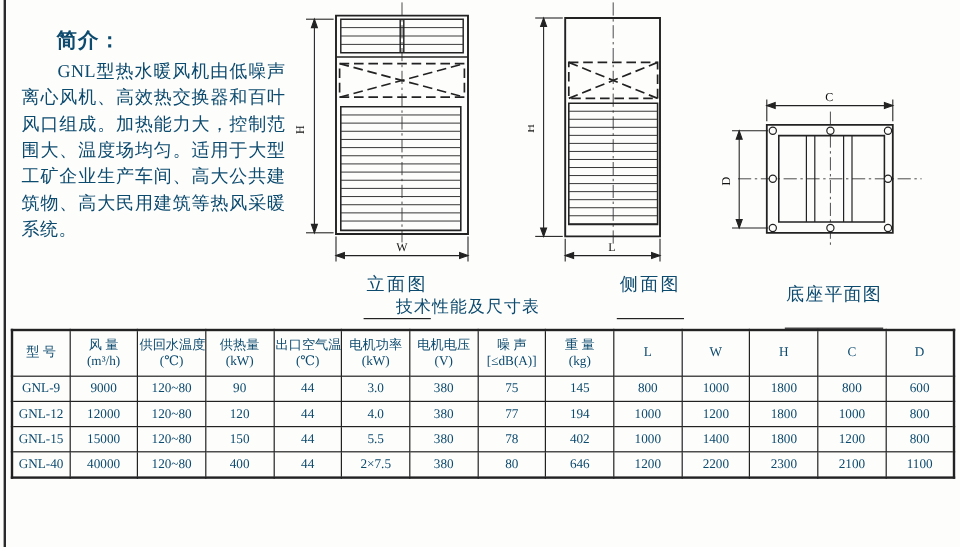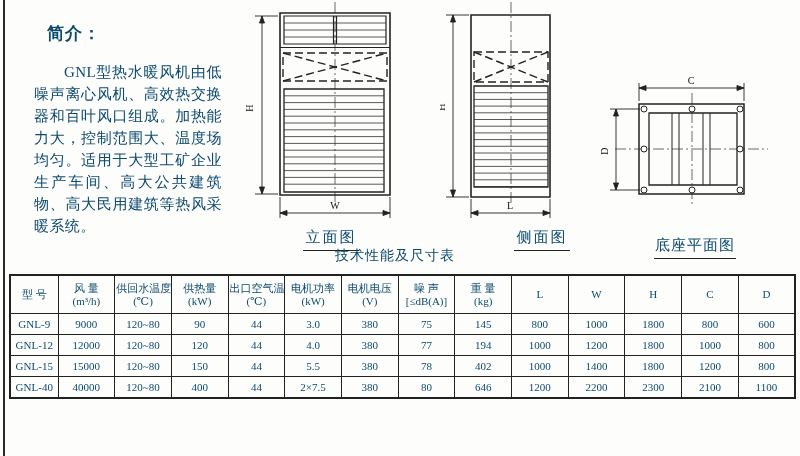--- a/index.html
+++ b/index.html
@@ -5,29 +5,29 @@
   html,body{margin:0;padding:0;background:#e8e8e8;}
   .page{
     position:relative; width:800px; height:456px; background:#fdfdfc;
     font-family:"Liberation Serif","DejaVu Serif",serif; color:#0c4a6e;
     overflow:hidden; margin:0 auto;
   }
   .page-border-left{position:absolute;left:3px;top:0;width:2px;height:456px;background:#2a2a2a;}
   
   .intro{position:absolute;left:18px;top:22px;width:220px;}
   .intro-heading{margin:0 0 4px 29px;font-size:17px;font-weight:bold;letter-spacing:1px;}
-  .intro-body{margin:16px;font-size:15px;line-height:22px;text-align:justify;text-indent:2em;letter-spacing:0.4px;}
+  .intro-body{margin:0;font-size:15px;line-height:22px;text-align:justify;text-indent:2em;letter-spacing:0.4px;}
   
   .drawing{position:absolute;}
   svg line,svg rect,svg path,svg circle{vector-effect:non-scaling-stroke;}
   .draw-label{
     position:absolute;font-size:15px;letter-spacing:2px;text-align:center;
-    border-bottom:1.5px solid #222;padding-bottom:3px;white-space:nowrap;
+    border-bottom:1.5px solid #222;padding-bottom:18px;white-space:nowrap;
   }
-  .table-title{position:absolute;left:330px;top:247px;width:130px;text-align:center;font-size:14px;letter-spacing:1px;white-space:nowrap;}
+  .table-title{position:absolute;left:330px;top:247px;width:130px;text-align:left;font-size:14px;letter-spacing:1px;white-space:nowrap;}
   
   table.spec{
     position:absolute;left:9px;top:274px;width:787px;border-collapse:collapse;
     table-layout:fixed;font-size:11px;text-align:center;
   }
   table.spec th,table.spec td{border:1px solid #222;padding:0 1px;overflow:hidden;white-space:nowrap;}
   table.spec{border:2px solid #222;}
   table.spec thead th{height:37px;font-weight:normal;font-size:11px;line-height:13px;}
   table.spec tbody td{height:20px;font-size:11px;}
   table.spec col.c-model{width:48px;}

